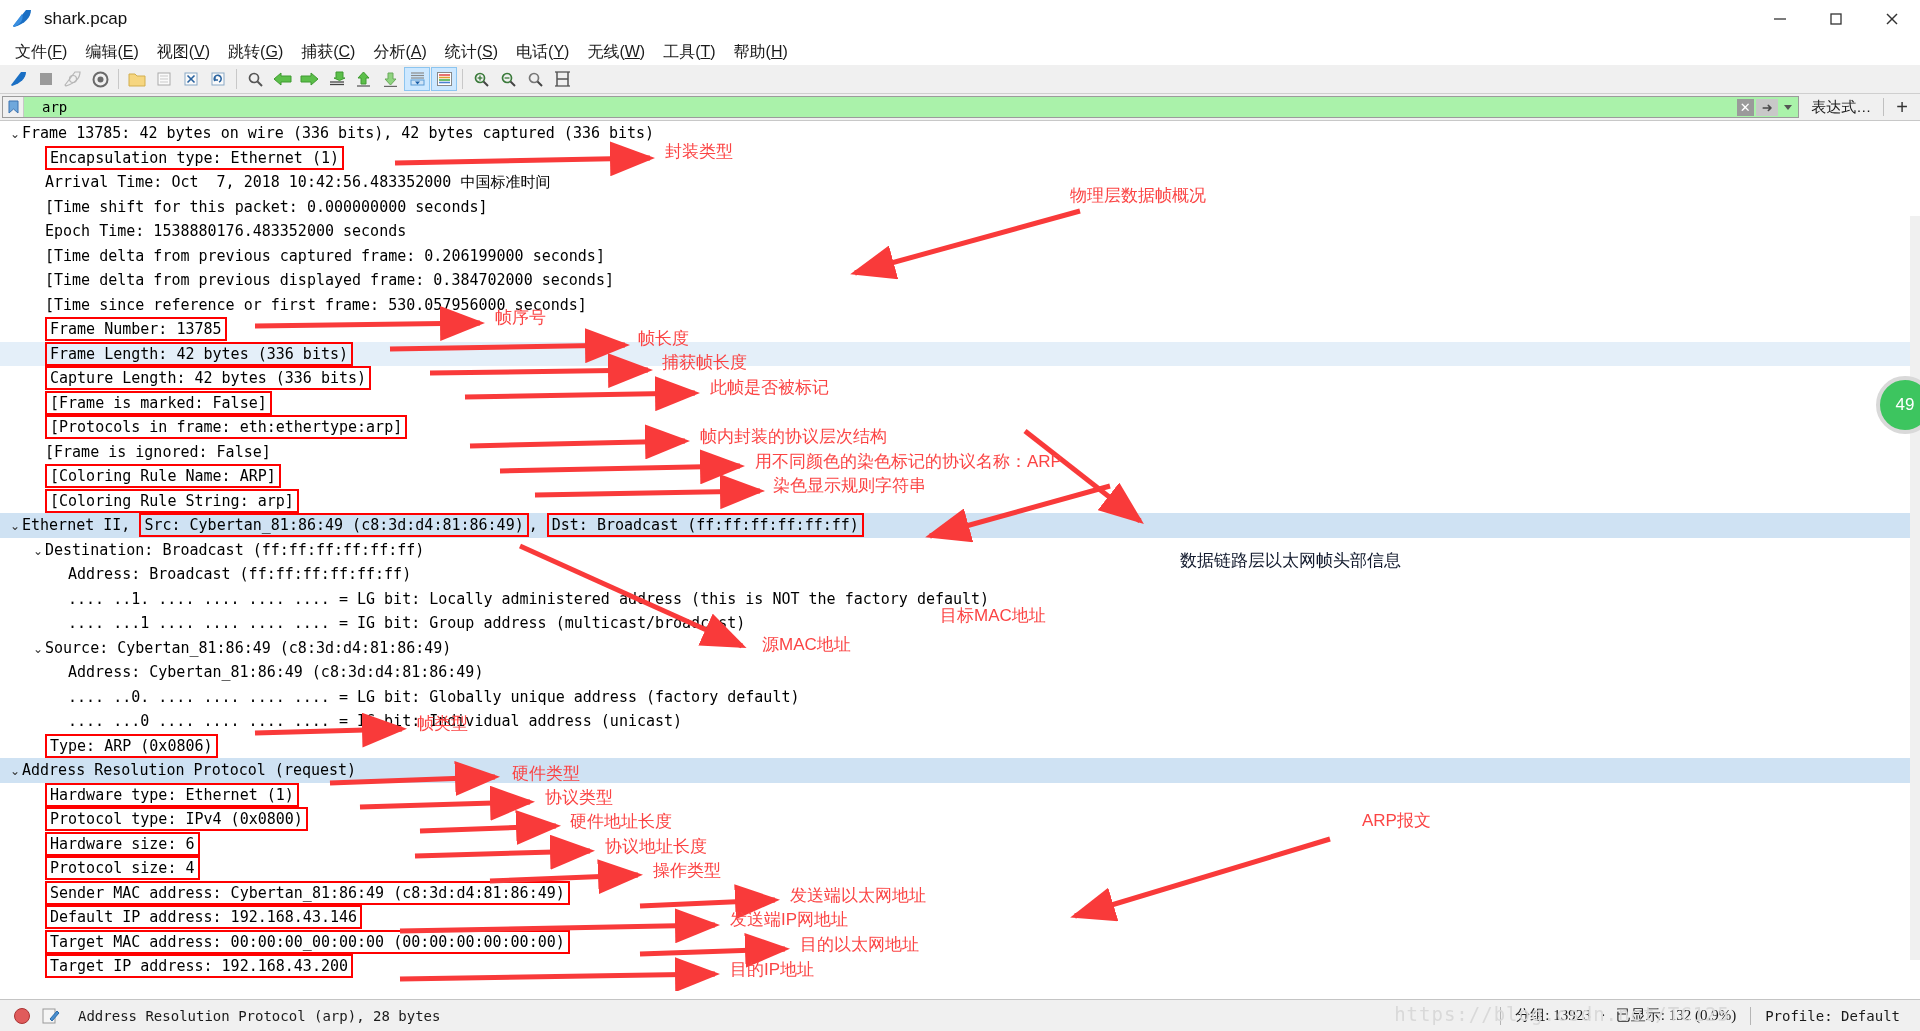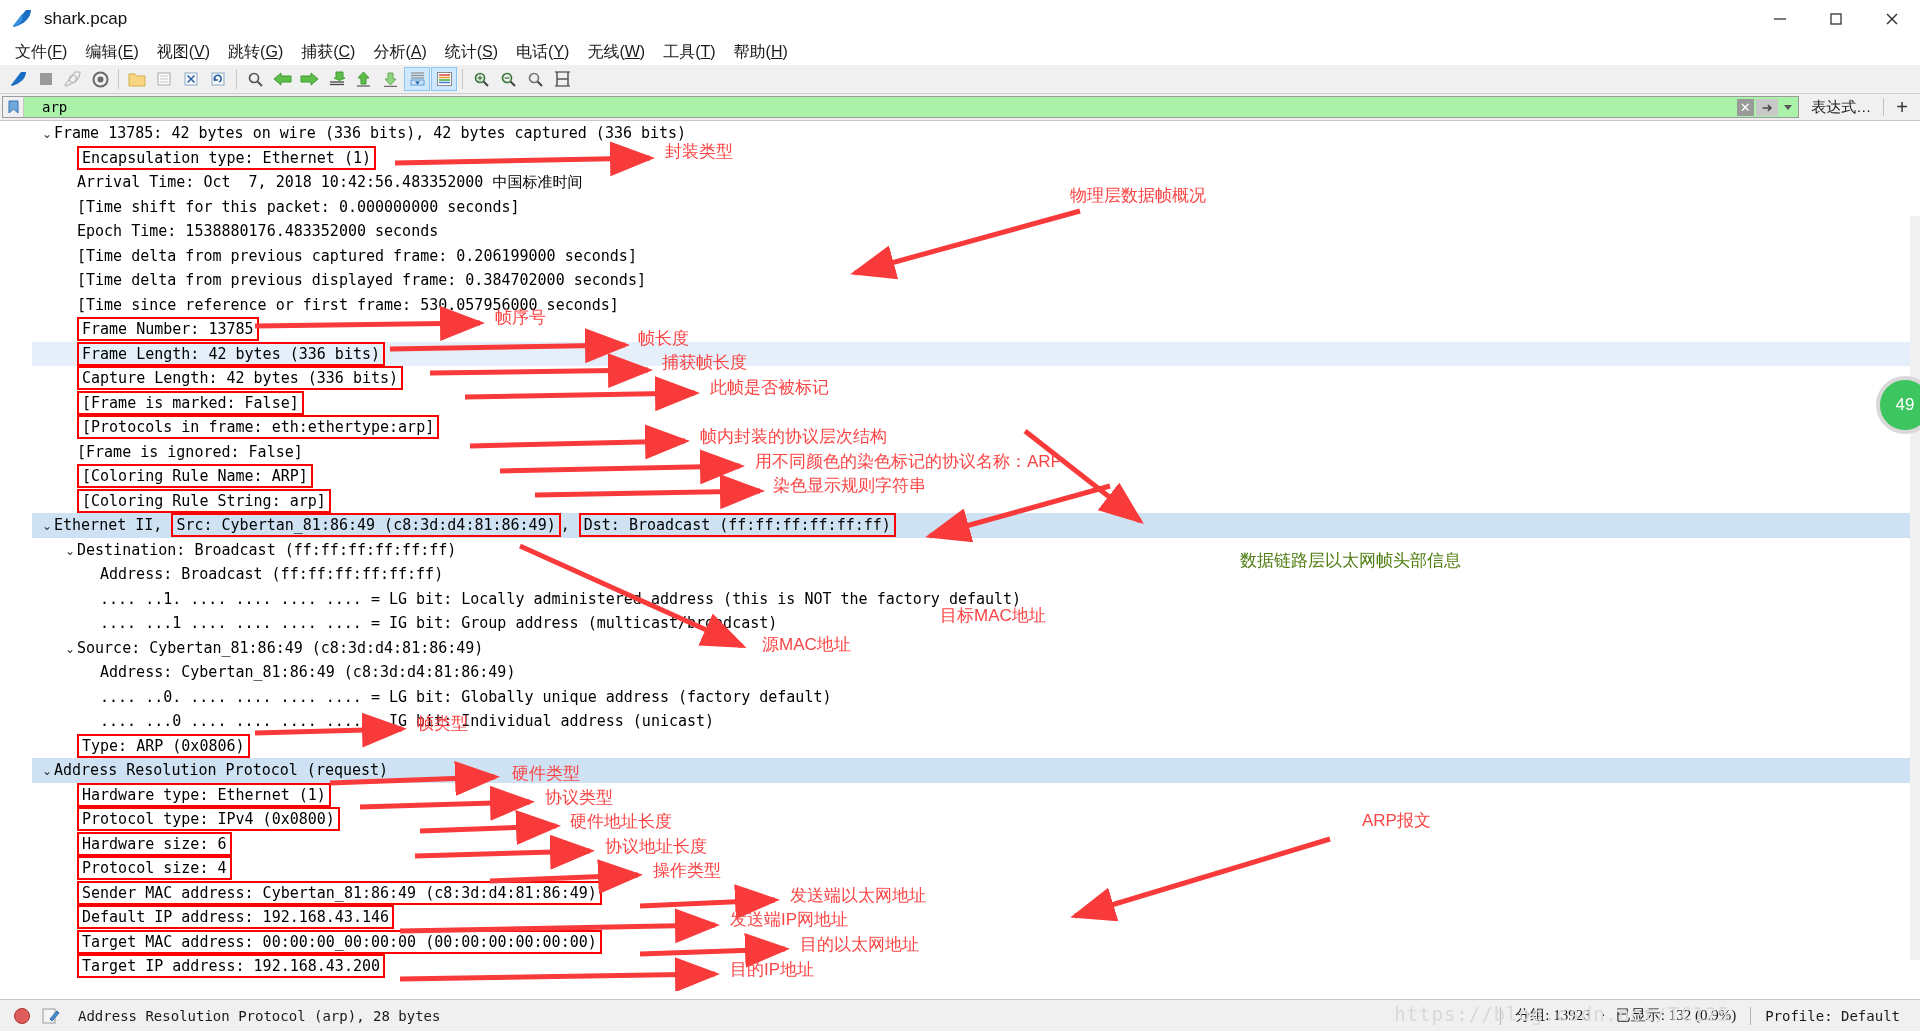--- a/index.html
+++ b/index.html
@@ -65,21 +65,21 @@
   .vsep{width:1px;height:18px;background:#c0c0c0;}
   .plus{font-size:20px;color:#333;padding:0 12px;}
 
   
   .detail{
     position:relative;height:870px;background:#ffffff;overflow:hidden;
     font-family:"DejaVu Sans Mono", monospace;
   }
   .row{
     position:relative;height:24.5px;line-height:24.5px;white-space:pre;
-    font-size:15px;color:#000;margin-left:32px;
+    font-size:15px;color:#000;
   }
   .row.hl{background:#cfe2f3;}
   .row.hl2{background:#e4eff9;}
   .twisty{
     display:inline-block;width:14px;text-align:center;color:#333;font-size:12px;
     font-family:"DejaVu Sans",sans-serif;
   }
   .boxed{
     border:2px solid #f00;padding:0 3px;display:inline-block;line-height:20px;
     position:relative;top:0px;
@@ -407,21 +407,21 @@
   <div class="anno-layer" id="annos">
       <div class="anno-txt" style="left: 665px; top: 19px; color: rgb(251, 68, 68);">封装类型</div>
       <div class="anno-txt" style="left: 1070px; top: 63px; color: rgb(251, 68, 68);">物理层数据帧概况</div>
       <div class="anno-txt" style="left: 495px; top: 185px; color: rgb(251, 68, 68);">帧序号</div>
       <div class="anno-txt" style="left: 638px; top: 206px; color: rgb(251, 68, 68);">帧长度</div>
       <div class="anno-txt" style="left: 662px; top: 230px; color: rgb(251, 68, 68);">捕获帧长度</div>
       <div class="anno-txt" style="left: 710px; top: 255px; color: rgb(251, 68, 68);">此帧是否被标记</div>
       <div class="anno-txt" style="left: 700px; top: 304px; color: rgb(251, 68, 68);">帧内封装的协议层次结构</div>
       <div class="anno-txt" style="left: 755px; top: 329px; color: rgb(251, 68, 68);">用不同颜色的染色标记的协议名称：ARP</div>
       <div class="anno-txt" style="left: 773px; top: 353px; color: rgb(251, 68, 68);">染色显示规则字符串</div>
-      <div class="anno-txt" style="left: 1240px; top: 428px; color: #4d7c0f;">数据链路层以太网帧头部信息</div>
+      <div class="anno-txt" style="left: 1180px; top: 428px; color: #0f172a;">数据链路层以太网帧头部信息</div>
       <div class="anno-txt" style="left: 940px; top: 483px; color: rgb(251, 68, 68);">目标MAC地址</div>
       <div class="anno-txt" style="left: 762px; top: 512px; color: rgb(251, 68, 68);">源MAC地址</div>
       <div class="anno-txt" style="left: 417px; top: 591px; color: rgb(251, 68, 68);">帧类型</div>
       <div class="anno-txt" style="left: 512px; top: 641px; color: rgb(251, 68, 68);">硬件类型</div>
       <div class="anno-txt" style="left: 545px; top: 665px; color: rgb(251, 68, 68);">协议类型</div>
       <div class="anno-txt" style="left: 570px; top: 689px; color: rgb(251, 68, 68);">硬件地址长度</div>
       <div class="anno-txt" style="left: 605px; top: 714px; color: rgb(251, 68, 68);">协议地址长度</div>
       <div class="anno-txt" style="left: 653px; top: 738px; color: rgb(251, 68, 68);">操作类型</div>
       <div class="anno-txt" style="left: 1362px; top: 688px; color: rgb(251, 68, 68);">ARP报文</div>
       <div class="anno-txt" style="left: 790px; top: 763px; color: rgb(251, 68, 68);">发送端以太网地址</div>

